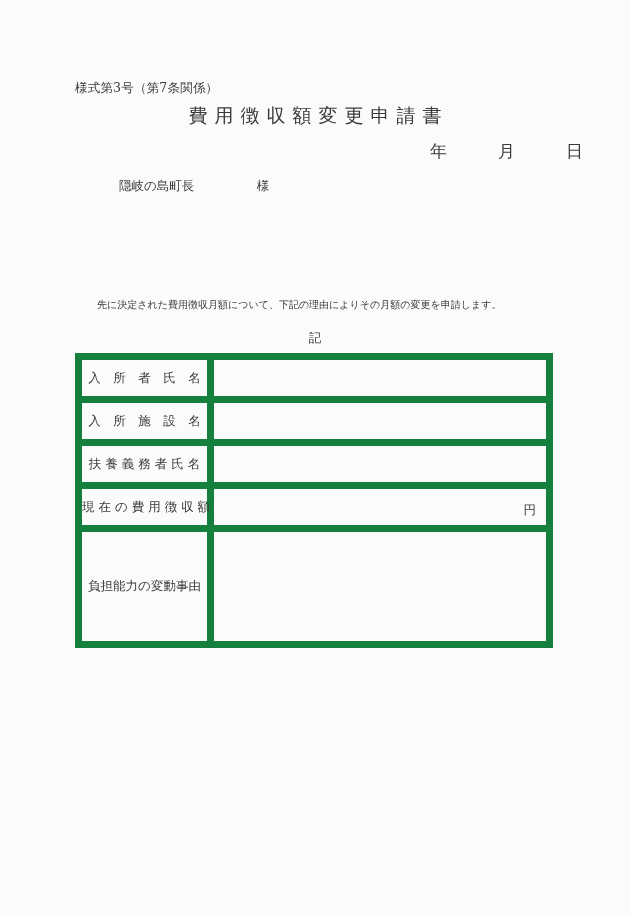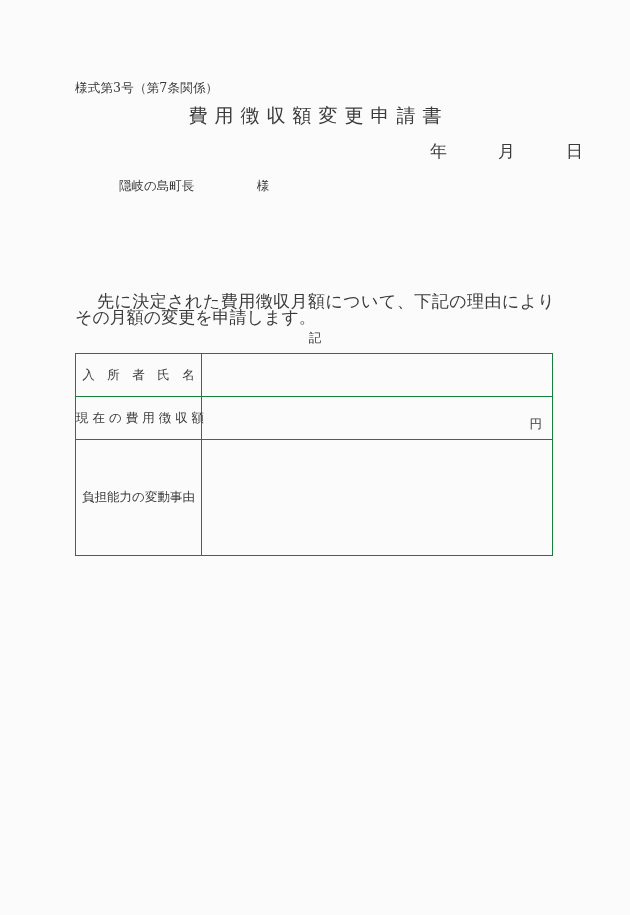--- a/index.html
+++ b/index.html
@@ -85,22 +85,22 @@
     font-size: 13px;
     letter-spacing: 0;
   }
 
   
   .body-text {
     position: absolute;
     left: 75px;
     top: 293px;
     width: 480px;
-    font-size: 17px;
-    line-height: 16px;
+    font-size: 10px;
+    line-height: 24px;
     text-indent: 22px;
     text-align: justify;
   }
 
   
   .ki-marker {
     position: absolute;
     left: 0;
     right: 0;
     top: 330px;
@@ -111,21 +111,21 @@
   
   .form-table {
     position: absolute;
     left: 75px;
     top: 353px;
     width: 478px;
     border-collapse: collapse;
     table-layout: fixed;
   }
   .form-table td {
-    border: 1px solid #15803d;
+    border: 7px solid #15803d;
     padding: 0;
     vertical-align: middle;
   }
   .label-cell {
     width: 125px;
     font-size: 12.5px;
     text-align: center;
     padding: 0 6px;
     white-space: nowrap;
   }
@@ -167,20 +167,32 @@
   <table class="form-table">
     <tbody>
         <tr class="r-standard">
           <td class="label-cell">
             <span class="label-inner">入　所　者　氏　名</span>
           </td>
           <td class="value-cell"><span></span></td>
         </tr>
         <tr class="r-standard">
           <td class="label-cell">
+            <span class="label-inner">入　所　施　設　名</span>
+          </td>
+          <td class="value-cell"><span></span></td>
+        </tr>
+        <tr class="r-standard">
+          <td class="label-cell">
+            <span class="label-inner">扶 養 義 務 者 氏 名</span>
+          </td>
+          <td class="value-cell"><span></span></td>
+        </tr>
+        <tr class="r-standard">
+          <td class="label-cell">
             <span class="label-inner">現 在 の 費 用 徴 収 額</span>
           </td>
           <td class="value-cell"><span></span><span class="unit-mark">円</span></td>
         </tr>
         <tr class="r-tall">
           <td class="label-cell">
             <span class="label-inner">負担能力の変動事由</span>
           </td>
           <td class="value-cell"><span></span></td>
         </tr>

